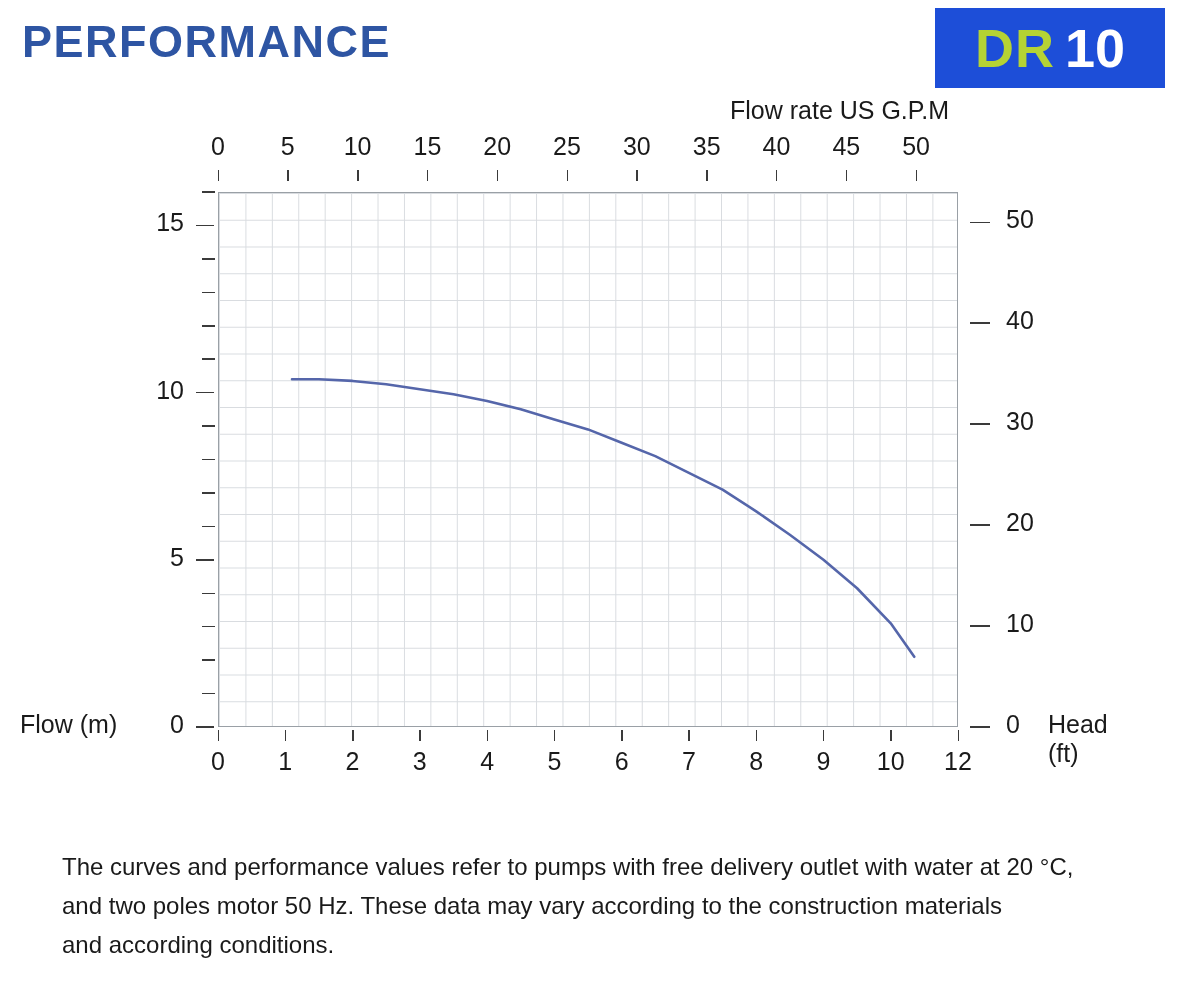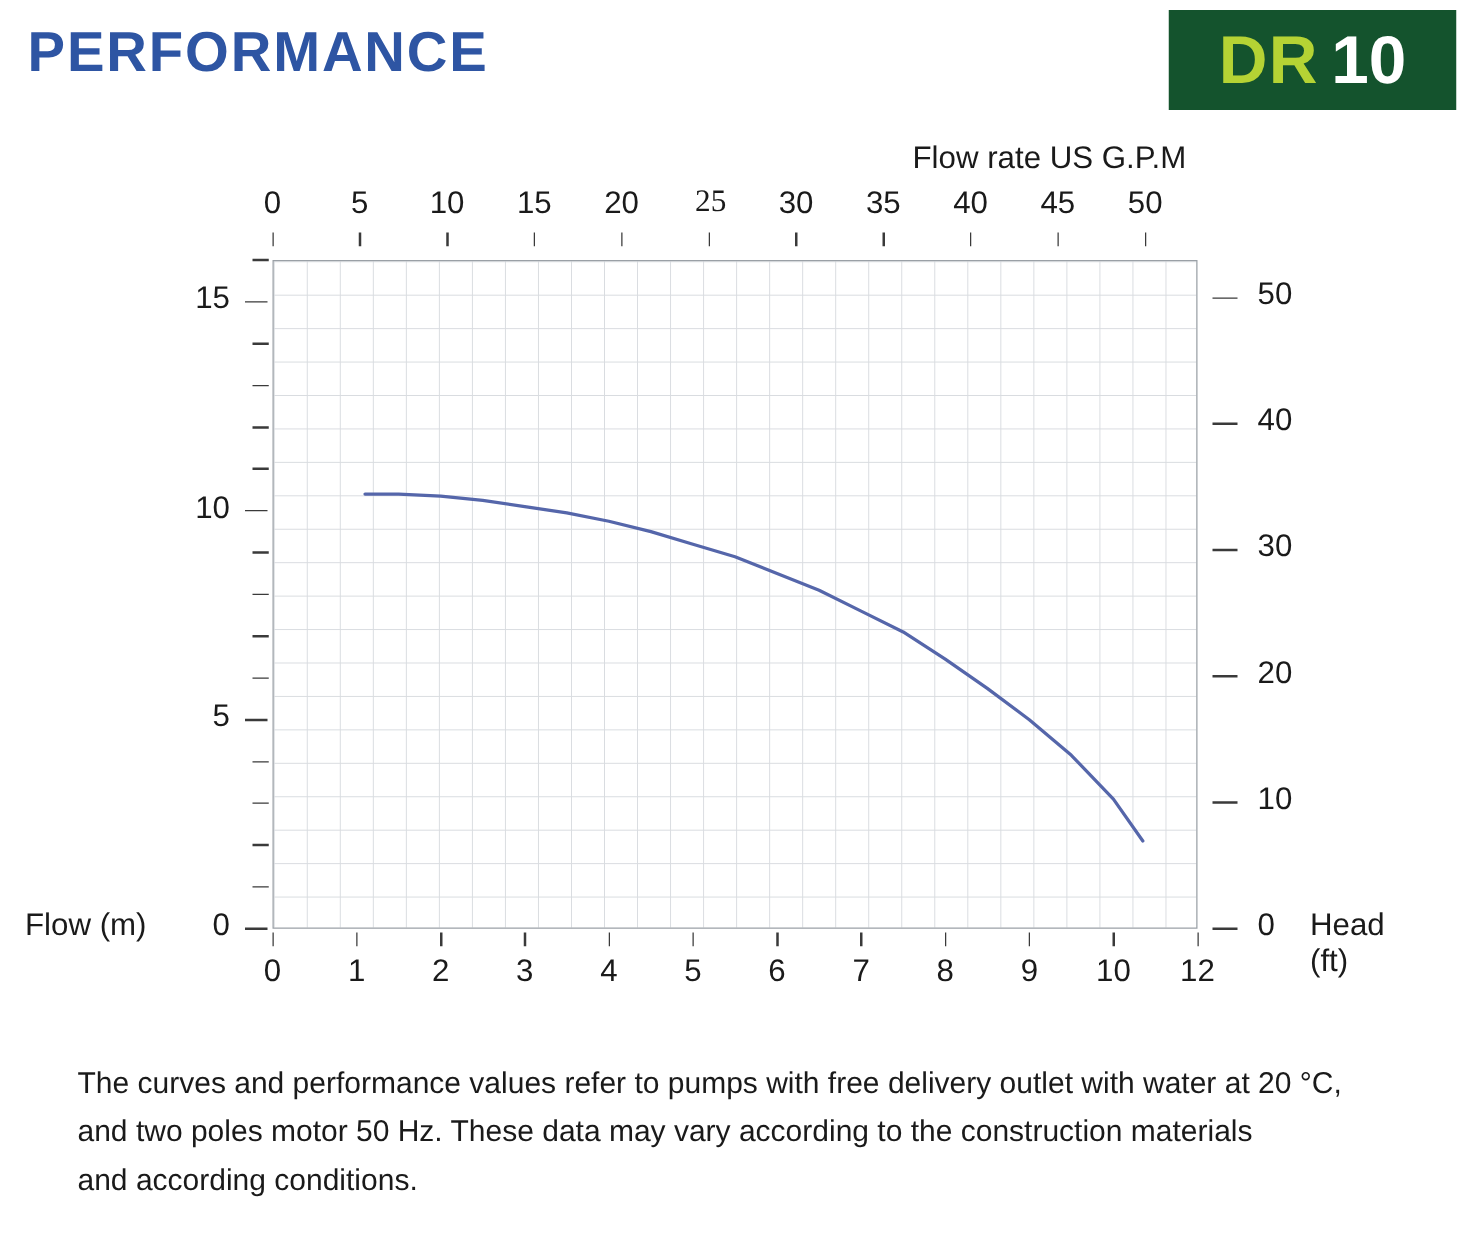--- a/index.html
+++ b/index.html
@@ -32,42 +32,42 @@
     letter-spacing: 1.5px;
     color: #2e55a3;
     font-family: "Liberation Sans", sans-serif;
   }
   #model-badge {
     position: absolute;
     left: 935px;
     top: 8px;
     width: 230px;
     height: 80px;
-    background: #14532d;
+    background: #1d4ed8;
     display: flex;
     align-items: center;
     justify-content: center;
   }
   #model-badge .dr {
     font-size: 54px;
     font-weight: bold;
     color: #b5d334;
     letter-spacing: 1px;
   }
   #model-badge .num {
     font-size: 54px;
     font-weight: bold;
     color: #ffffff;
     margin-left: 10px;
   }
 
   
   #chart-wrap {
     position: absolute;
-    top: 108px;
+    top: 92px;
     left: 0;
     width: 1040px;
     height: 730px;
   }
 
   
   #plot {
     position: absolute;
     left: 218px;
     top: 100px;
@@ -160,21 +160,21 @@
       <div class="lbl" style="left: 204px; top: 40px; width: 28px; text-align: center;">0</div>
       <div class="tick v" style="left: 287.311px; top: 78px;"></div>
       <div class="lbl" style="left: 273.811px; top: 40px; width: 28px; text-align: center;">5</div>
       <div class="tick v" style="left: 357.123px; top: 78px;"></div>
       <div class="lbl" style="left: 343.623px; top: 40px; width: 28px; text-align: center;">10</div>
       <div class="tick v" style="left: 426.934px; top: 78px;"></div>
       <div class="lbl" style="left: 413.434px; top: 40px; width: 28px; text-align: center;">15</div>
       <div class="tick v" style="left: 496.745px; top: 78px;"></div>
       <div class="lbl" style="left: 483.245px; top: 40px; width: 28px; text-align: center;">20</div>
       <div class="tick v" style="left: 566.557px; top: 78px;"></div>
-      <div class="lbl" style="left: 553.057px; top: 40px; width: 28px; text-align: right; font-family: Liberation Serif, serif;">25</div>
+      <div class="lbl" style="left: 553.057px; top: 40px; width: 28px; text-align: left;">25</div>
       <div class="tick v" style="left: 636.368px; top: 78px;"></div>
       <div class="lbl" style="left: 622.868px; top: 40px; width: 28px; text-align: center;">30</div>
       <div class="tick v" style="left: 706.179px; top: 78px;"></div>
       <div class="lbl" style="left: 692.679px; top: 40px; width: 28px; text-align: center;">35</div>
       <div class="tick v" style="left: 775.991px; top: 78px;"></div>
       <div class="lbl" style="left: 762.491px; top: 40px; width: 28px; text-align: center;">40</div>
       <div class="tick v" style="left: 845.802px; top: 78px;"></div>
       <div class="lbl" style="left: 832.302px; top: 40px; width: 28px; text-align: center;">45</div>
       <div class="tick v" style="left: 915.613px; top: 78px;"></div>
       <div class="lbl" style="left: 902.113px; top: 40px; width: 28px; text-align: center;">50</div>

